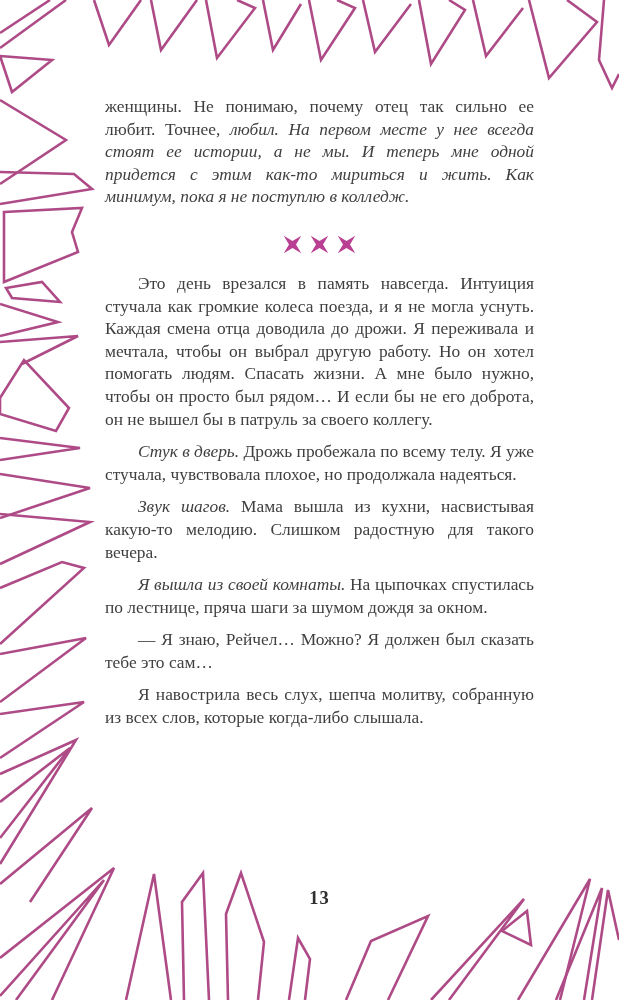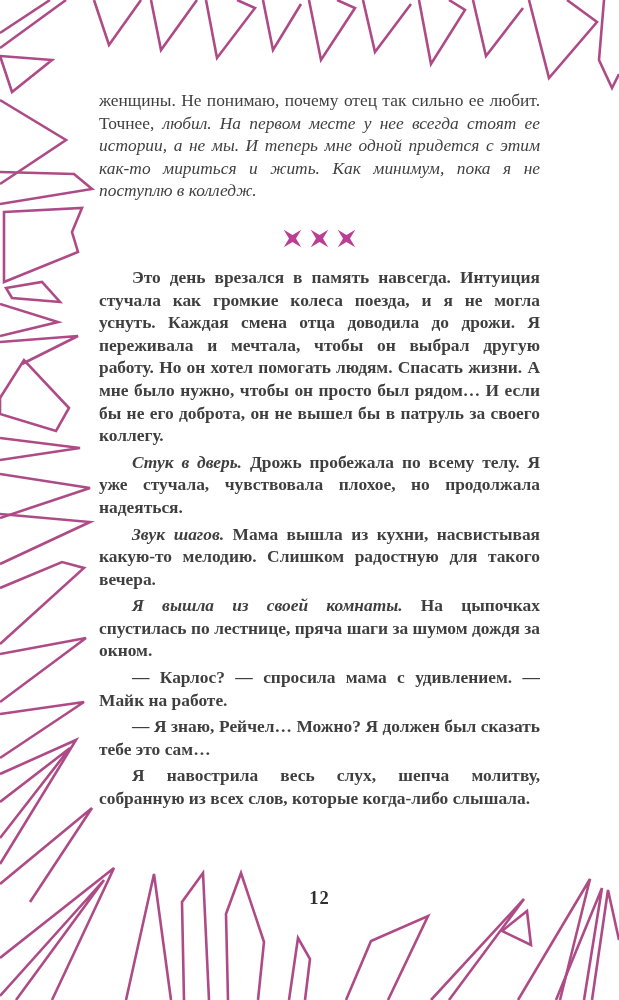--- a/index.html
+++ b/index.html
@@ -28,22 +28,22 @@
     stroke-linecap:butt;
   }
   .text-block{
     position:absolute;
     left:95px;top:85px;width:449px;
     color:var(--text);
     font-size:17.4px;
     line-height:22.6px;
     text-align:justify;
   }
-  .para{margin:4px;}
-  .para.indent{text-indent:33px;font-weight:bold;}
+  .para{margin:10px;}
+  .para.indent{text-indent:33px;}
   .ital{font-style:italic;}
   .separator{
     text-align:center;
     margin:23px 0 17px 0;
     height:24px;
     line-height:24px;
   }
   .separator .star{vertical-align:middle;margin:0 3px;}
   .star path{fill:var(--star);stroke:none;}
   .page-number{
@@ -112,18 +112,17 @@
         <path d="M2,2 L12,8 L22,2 L16,12 L22,22 L12,16 L2,22 L8,12 Z"></path>
       </svg><svg class="star" width="21" height="21" viewBox="0 0 24 24">
         <path d="M2,2 L12,8 L22,2 L16,12 L22,22 L12,16 L2,22 L8,12 Z"></path>
       </svg><svg class="star" width="21" height="21" viewBox="0 0 24 24">
         <path d="M2,2 L12,8 L22,2 L16,12 L22,22 L12,16 L2,22 L8,12 Z"></path>
       </svg></div>
     <p class="para indent"><span>Это день врезался в память навсегда. Интуиция стучала как громкие колеса поезда, и я не могла уснуть. Каждая смена отца доводила до дрожи. Я переживала и мечтала, чтобы он выбрал другую работу. Но он хотел помогать людям. Спасать жизни. А мне было нужно, чтобы он просто был рядом… И если бы не его доброта, он не вышел бы в патруль за своего коллегу.</span></p>
     <p class="para indent"><span class="ital">Стук в дверь.</span><span> Дрожь пробежала по всему телу. Я уже стучала, чувствовала плохое, но продолжала надеяться.</span></p>
     <p class="para indent"><span class="ital">Звук шагов.</span><span> Мама вышла из кухни, насвистывая какую-то мелодию. Слишком радостную для такого вечера.</span></p>
     <p class="para indent"><span class="ital">Я вышла из своей комнаты.</span><span> На цыпочках спустилась по лестнице, пряча шаги за шумом дождя за окном.</span></p>
-    <p class="para indent"><span>— Карлос? — спросила мама с удивлением. — Майк на работе.</span></p>
     <p class="para indent"><span>— Я знаю, Рейчел… Можно? Я должен был сказать тебе это сам…</span></p>
     <p class="para indent"><span>Я навострила весь слух, шепча молитву, собранную из всех слов, которые когда-либо слышала.</span></p>
   </div>
 
-<div class="page-number">12</div>
+<div class="page-number">13</div>
 
 </body></html>

